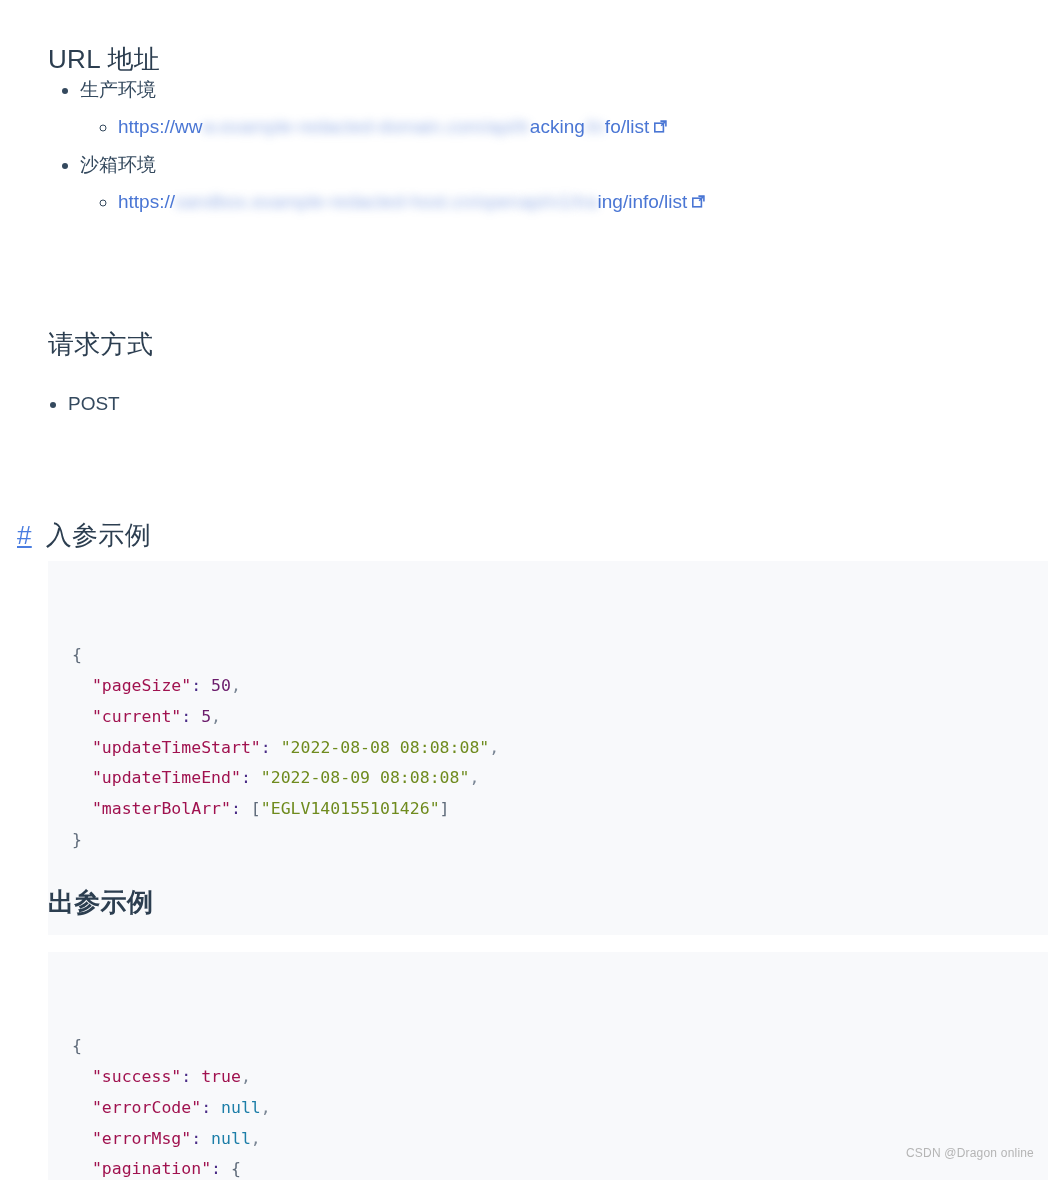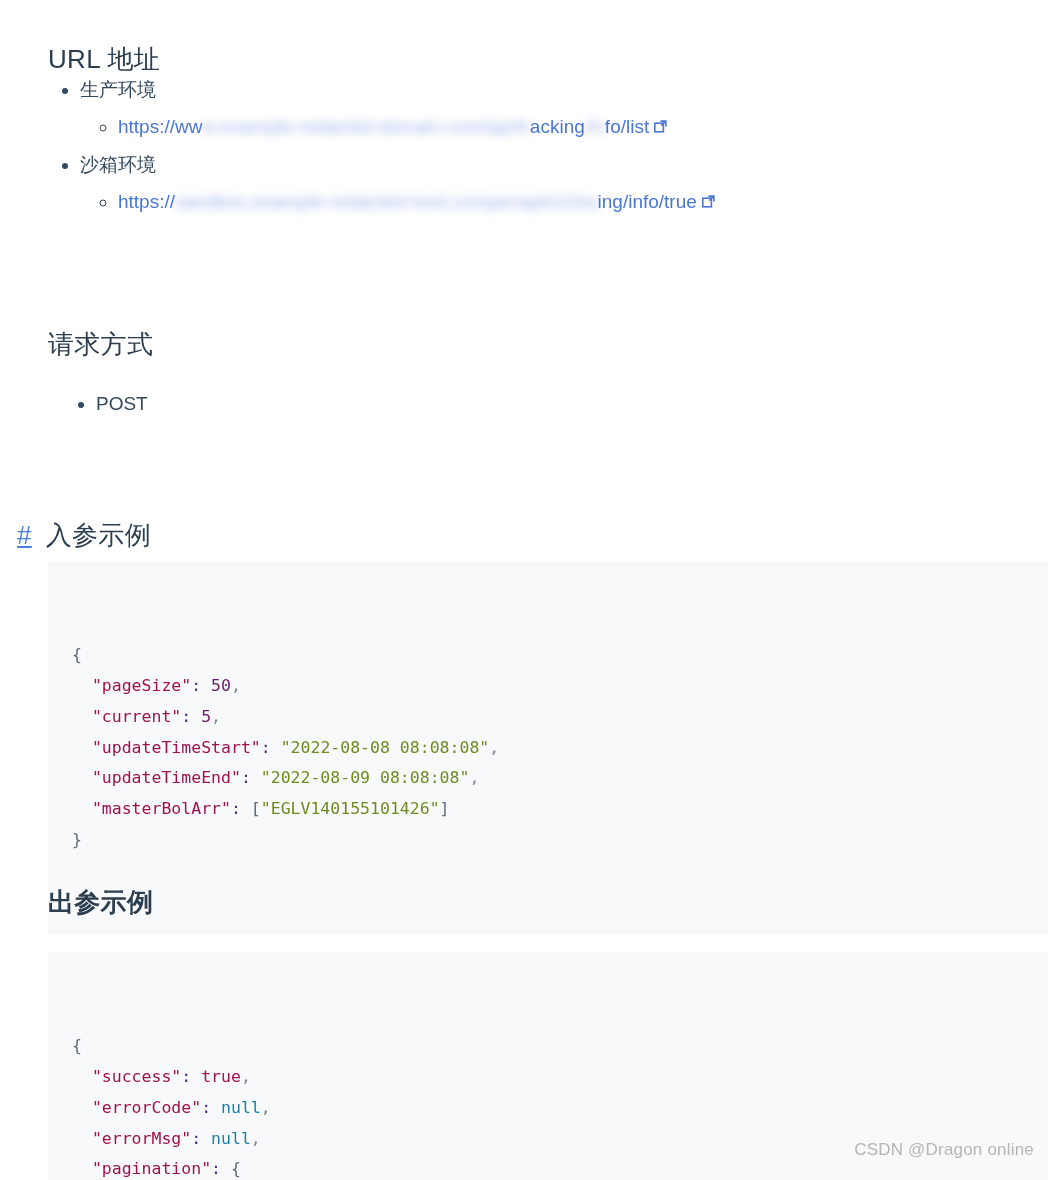--- a/index.html
+++ b/index.html
@@ -115,21 +115,21 @@
   .bool  { color: #a0124f; }
   .nul   { color: #1d7ea8; }
   .brk   { color: #5f6b7a; }
   .comma { color: #7a8694; }
 
   
   .watermark {
     position: absolute;
     right: 14px;
     bottom: 20px;
-    font-size: 17px;
+    font-size: 12px;
     color: #b5b5b5;
     font-family: "Liberation Sans", sans-serif;
     letter-spacing: 0.2px;
     pointer-events: none;
   }
 
   
   .pos { position: absolute; }
 </style>
 </head>
@@ -164,38 +164,38 @@
       </li>
       <li class="tight" style="margin-top:18px;">
         <span class="lbl">沙箱环境</span>
         <ul class="lvl2" style="margin-top:17px;">
           <li>
             <a class="url" href="#">
               <span class="url-head">https://</span>
                 <span class="blurred">sandbox.example-redacted-host.cn/open</span>
                 <span class="blurred">api/v1/</span>
                 <span class="blurred">tra</span>
-                <span class="url-tail">ing/info/true</span>
+                <span class="url-tail">ing/info/list</span>
                 <span class="ext-icon">
                   <svg width="13" height="13" viewBox="0 0 13 13">
                     <rect x="0.8" y="3.2" width="8.6" height="8.6" fill="none" stroke="#4a76d4" stroke-width="1.6"></rect>
                     <path d="M6.4 1.1 H11.9 V6.6" fill="none" stroke="#4a76d4" stroke-width="1.6"></path>
                     <path d="M11.7 1.3 L7.2 5.8" stroke="#4a76d4" stroke-width="1.6"></path>
                   </svg>
                 </span>
             </a>
           </li>
         </ul>
       </li>
     </ul>
   </div>
 
   <h2 class="h2 pos" style="left:48px; top:328px;">请求方式</h2>
 
-  <div class="pos" style="left:64px; top:394px; width:600px;">
+  <div class="pos" style="left:36px; top:394px; width:600px;">
     <ul class="lvl1">
       <li>
         <span class="lbl">POST</span>
       </li>
     </ul>
   </div>
 
   <h2 class="h2 pos" style="left:17px; top:519px;">
     <a class="h2-anchor" href="#">#</a><span>入参示例</span>
   </h2>

